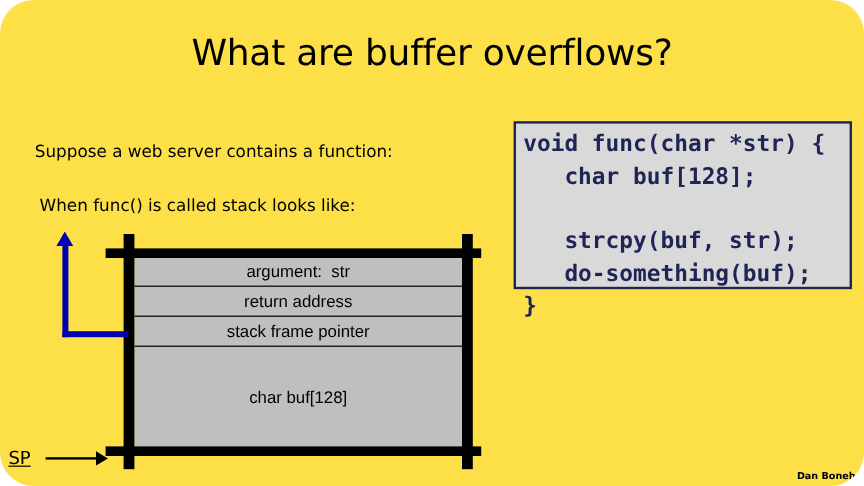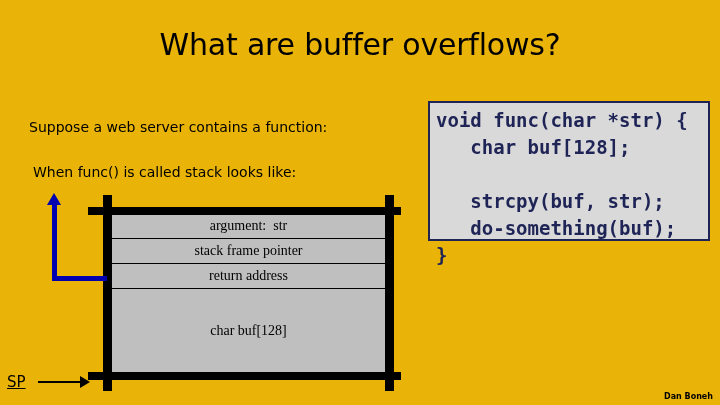--- a/index.html
+++ b/index.html
@@ -7,22 +7,23 @@
     padding: 0;
     background: #ffffff;
   }
   body {
     font-family: "DejaVu Sans", sans-serif;
   }
   #slide {
     position: relative;
     width: 720px;
     height: 405px;
-    background: #eab308;
+    background: #fde047;
     overflow: hidden;
+    border-radius: 28px;
   }
 
   
   #slide-title {
     position: absolute;
     left: 0;
     top: 28px;
     width: 720px;
     text-align: center;
     font-family: "DejaVu Sans", sans-serif;
@@ -94,21 +95,21 @@
   .stack-row {
     position: relative;
     box-sizing: border-box;
     border-bottom: 1.5px solid #000000;
     height: 25px;
     display: flex;
     align-items: center;
     justify-content: center;
   }
   .stack-row-label {
-    font-family: Liberation Serif, serif;
+    font-family: Liberation Sans, sans-serif;
     font-size: 14px;
     color: #000000;
     white-space: pre;
     line-height: 1;
   }
   #stack-row-buf {
     height: 84px;
     border-bottom: none;
     display: flex;
     align-items: center;
@@ -225,24 +226,24 @@
 }</pre>
   </div>
 
   <div id="stack-wrap">
 
     <div id="stack-body">
       <div class="stack-row">
         <span class="stack-row-label">argument:  str</span>
       </div>
       <div class="stack-row">
+        <span class="stack-row-label">return address</span>
+      </div>
+      <div class="stack-row">
         <span class="stack-row-label">stack frame pointer</span>
-      </div>
-      <div class="stack-row">
-        <span class="stack-row-label">return address</span>
       </div>
       <div class="stack-row" id="stack-row-buf">
         <span class="stack-row-label">char buf[128]</span>
       </div>
     </div>
 
     <div class="stack-wall" id="stack-wall-left"></div>
     <div class="stack-wall" id="stack-wall-right"></div>
     <div class="stack-cap" id="stack-cap-top"></div>
     <div class="stack-cap" id="stack-cap-bottom"></div>

